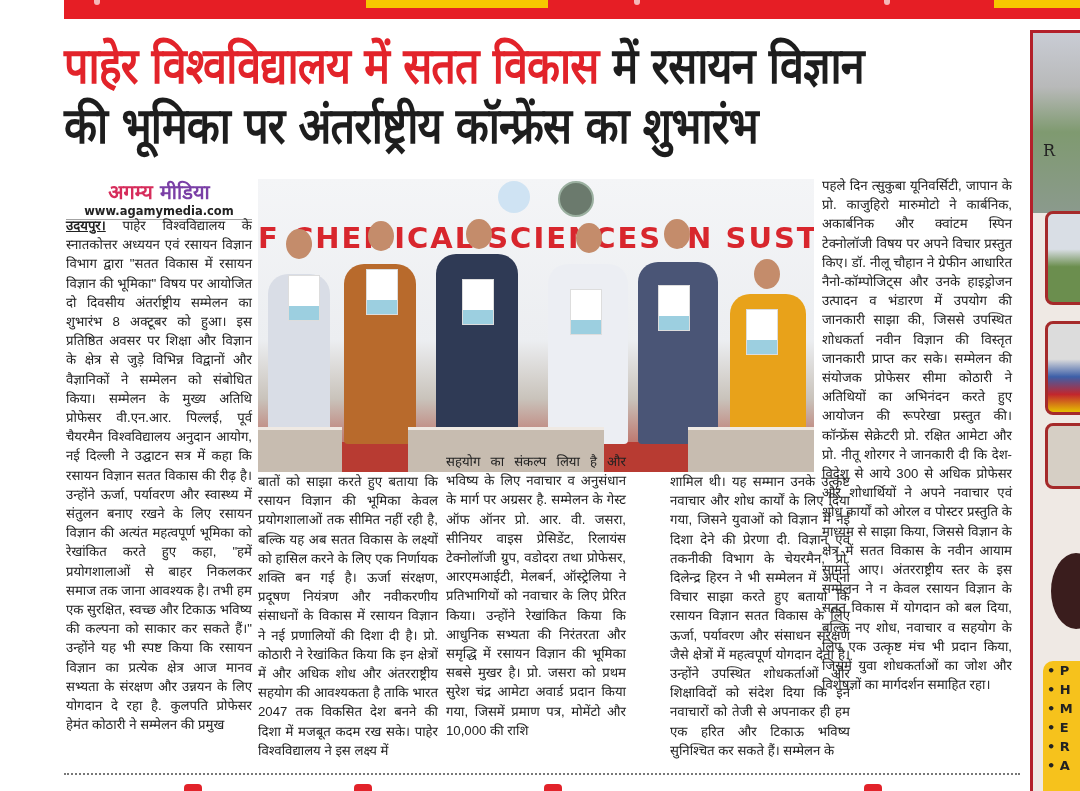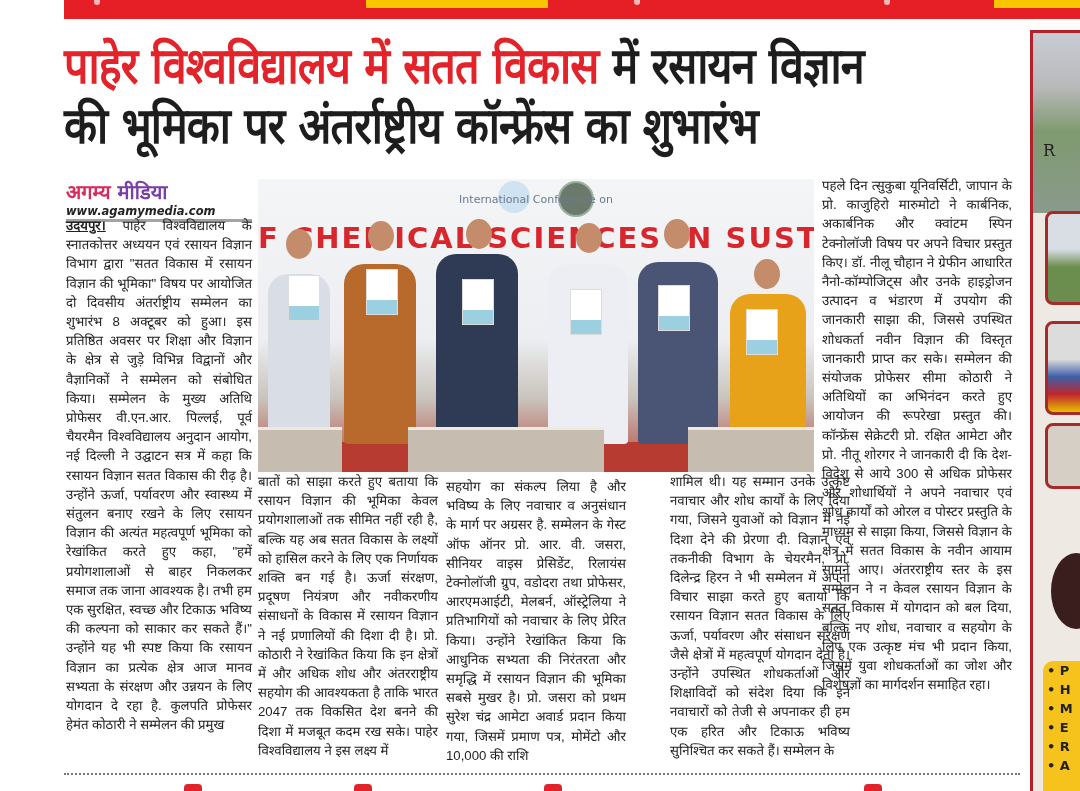--- a/index.html
+++ b/index.html
@@ -5,30 +5,30 @@
   html,body{margin:0;padding:0;}
   body{width:1080px;height:791px;background:#fff;overflow:hidden;position:relative;font-family:"DejaVu Sans",sans-serif;color:#1a1a1a;}
   .topbar{position:absolute;left:64px;top:0;width:1016px;height:19px;background:#e61e25;}
   .topbar .yl{position:absolute;top:0;height:8px;background:#f7c600;}
   .topbar .y1{left:302px;width:182px;}
   .topbar .y2{left:930px;width:86px;}
   .topbar .dot{position:absolute;top:0;width:6px;height:5px;border-radius:0 0 3px 3px;background:#f5b8b8;}
   .headline{position:absolute;left:64px;top:36px;width:950px;font-family:"DejaVu Sans",sans-serif;font-weight:bold;font-size:50px;line-height:60px;letter-spacing:-1px;transform:scaleX(0.86);transform-origin:left top;white-space:nowrap;}
   .headline .red{color:#e2232a;}
   .headline .blk{color:#1d1d1d;}
-  .logo{position:absolute;left:66px;top:180px;width:186px;text-align:left;}
+  .logo{position:absolute;left:66px;top:180px;width:186px;text-align:center;}
   .logo .brand{font-weight:bold;font-size:20px;color:#d62c5b;font-family:"DejaVu Serif",serif;line-height:24px;}
   .logo .brand span{color:#7a3fa6;}
-  .logo .url{font-size:11.5px;font-weight:bold;color:#222;line-height:14px;border-bottom:3px solid #a3a3a3;padding-bottom:1px;font-style:italic;}
+  .logo .url{font-size:11.5px;font-weight:bold;color:#222;line-height:14px;border-bottom:1px solid #a3a3a3;padding-bottom:1px;}
   .col{position:absolute;font-family:"Liberation Sans",sans-serif;font-size:13.2px;line-height:19.2px;color:#222;text-align:justify;}
   .col p{margin:0;}
   .c1{left:66px;top:216px;width:186px;}
   .c1 .place{font-weight:bold;text-decoration:underline;}
   .c2{left:258px;top:472px;width:180px;}
-  .c3{left:446px;top:477px;width:180px;}
+  .c3{left:446px;top:452px;width:180px;}
   .c4{left:670px;top:472px;width:180px;}
   .c5{left:822px;top:176px;width:190px;}
   .photo{position:absolute;left:258px;top:179px;width:556px;height:293px;overflow:hidden;background:linear-gradient(180deg,#f4f5f7 0%,#eceef1 55%,#c9c3bb 75%,#b6463d 100%);}
   .photo .banner{position:absolute;left:0;top:42px;width:556px;text-align:center;font-weight:bold;font-size:29px;color:#d8262d;letter-spacing:2px;font-family:"DejaVu Sans",sans-serif;white-space:nowrap;}
   .photo .sub{position:absolute;left:0;top:14px;width:556px;text-align:center;font-size:11px;color:#6a7a90;}
   .photo .lg{position:absolute;top:2px;width:32px;height:32px;border-radius:50%;}
   .photo .person{position:absolute;bottom:28px;border-radius:20px 20px 4px 4px;}
   .photo .head{position:absolute;width:26px;height:30px;border-radius:50%;background:#c48c6b;}
   .photo .book{position:absolute;width:30px;height:44px;background:#fff;border:1px solid #ddd;box-shadow:inset 0 -14px 0 #9ccfe0;}
   .photo .table{position:absolute;bottom:0;height:42px;background:#c7bcb0;border-top:3px solid #efe9e3;}
@@ -68,21 +68,20 @@
   <div class="url">www.agamymedia.com</div>
 </div>
 
 <div class="col c1">
   <p><span class="place">उदयपुर।</span><span> पाहेर विश्वविद्यालय के स्नातकोत्तर अध्ययन एवं रसायन विज्ञान विभाग द्वारा "सतत विकास में रसायन विज्ञान की भूमिका" विषय पर आयोजित दो दिवसीय अंतर्राष्ट्रीय सम्मेलन का शुभारंभ 8 अक्टूबर को हुआ। इस प्रतिष्ठित अवसर पर शिक्षा और विज्ञान के क्षेत्र से जुड़े विभिन्न विद्वानों और वैज्ञानिकों ने सम्मेलन को संबोधित किया। सम्मेलन के मुख्य अतिथि प्रोफेसर वी.एन.आर. पिल्लई, पूर्व चैयरमैन विश्वविद्यालय अनुदान आयोग, नई दिल्ली ने उद्घाटन सत्र में कहा कि रसायन विज्ञान सतत विकास की रीढ़ है। उन्होंने ऊर्जा, पर्यावरण और स्वास्थ्य में संतुलन बनाए रखने के लिए रसायन विज्ञान की अत्यंत महत्वपूर्ण भूमिका को रेखांकित करते हुए कहा, "हमें प्रयोगशालाओं से बाहर निकलकर समाज तक जाना आवश्यक है। तभी हम एक सुरक्षित, स्वच्छ और टिकाऊ भविष्य की कल्पना को साकार कर सकते हैं।" उन्होंने यह भी स्पष्ट किया कि रसायन विज्ञान का प्रत्येक क्षेत्र आज मानव सभ्यता के संरक्षण और उन्नयन के लिए योगदान दे रहा है. कुलपति प्रोफेसर हेमंत कोठारी ने सम्मेलन की प्रमुख</span></p>
 </div>
 
 <div class="photo">
   <div class="lg" style="left:240px;background:#cfe3f3;"></div>
   <div class="lg" style="left:300px;background:#6b7a6d;border:2px solid #9bb0a0;"></div>
-  <div class="sub">International Conference on</div>
   <div class="banner">F CHEMICAL SCIENCES IN SUSTAINABLE D</div>
   <div class="carpet"></div>
   <div class="person" style="left:10px;width:62px;height:170px;background:#d9dde6;"></div>
   <div class="head" style="left:28px;top:50px;"></div>
   <div class="person" style="left:86px;width:72px;height:180px;background:#b86a2c;"></div>
   <div class="head" style="left:110px;top:42px;"></div>
   <div class="person" style="left:178px;width:82px;height:190px;background:#2f3a55;"></div>
   <div class="head" style="left:208px;top:40px;"></div>
   <div class="person" style="left:290px;width:80px;height:180px;background:#eceef3;"></div>
   <div class="head" style="left:318px;top:44px;"></div>

